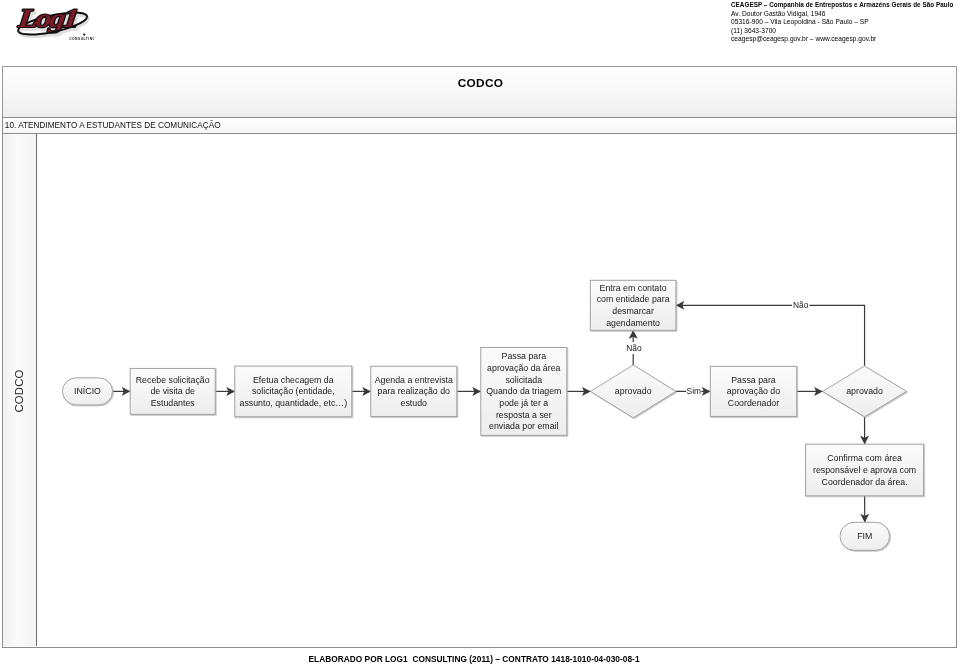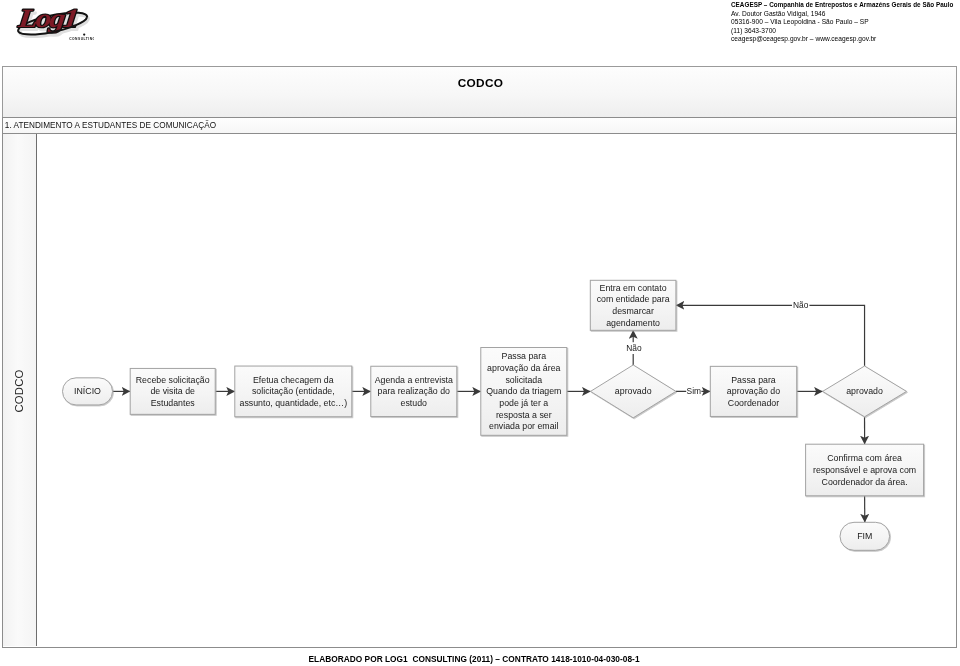--- a/index.html
+++ b/index.html
@@ -77,21 +77,21 @@
     <div>Av. Doutor Gastão Vidigal, 1946</div>
     <div>05316-900 – Vila Leopoldina - São Paulo – SP</div>
     <div>(11) 3643-3700</div>
     <div>ceagesp@ceagesp.gov.br – www.ceagesp.gov.br</div>
   </div>
 
   <div id="titlebox">
     <div id="titletext">CODCO</div>
   </div>
   <div id="sectionbox">
-    <div id="sectiontext">1. ATENDIMENTO A ESTUDANTES DE COMUNICAÇÃO</div>
+    <div id="sectiontext">10. ATENDIMENTO A ESTUDANTES DE COMUNICAÇÃO</div>
   </div>
 
   <div id="chart">
     <div id="lane">
       <div id="lanelabel">CODCO</div>
     </div>
     <svg id="fc" width="953" height="512" viewBox="0 0 953 512" xmlns="http://www.w3.org/2000/svg">
       <defs>
         <filter id="shShadow" x="-25%" y="-25%" width="160%" height="160%">
           <feDropShadow dx="0.9" dy="0.9" stdDeviation="0.55" flood-color="#9d9d9d" flood-opacity="0.6"></feDropShadow>

